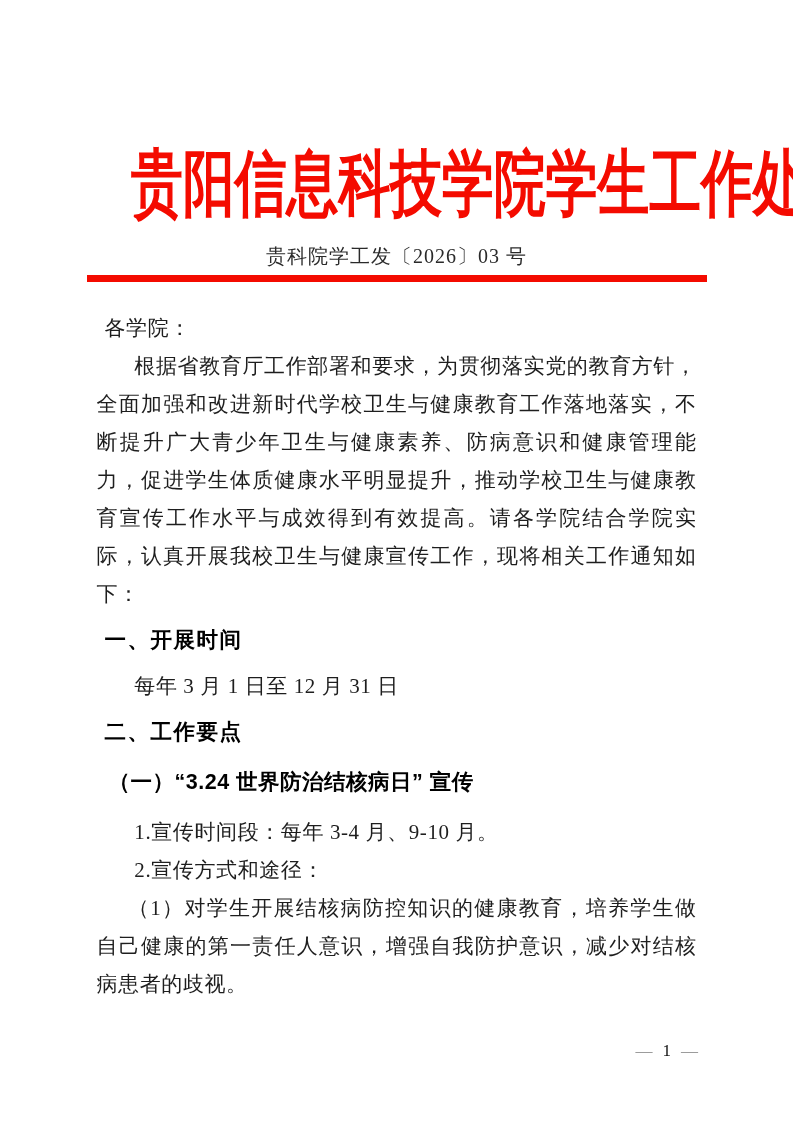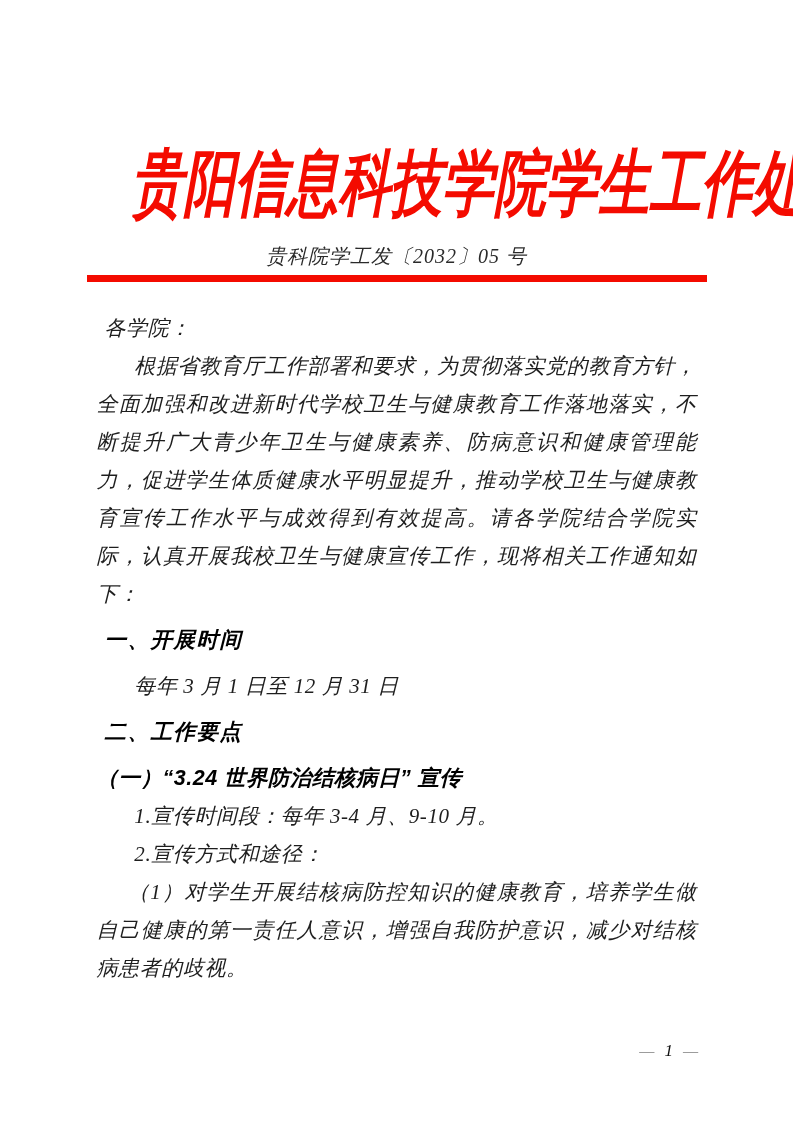--- a/index.html
+++ b/index.html
@@ -8,21 +8,20 @@
     background: #ffffff;
   }
   .page {
     position: relative;
     width: 793px;
     height: 1122px;
     background: #ffffff;
     overflow: hidden;
     font-family: "Liberation Serif", serif;
     color: #1e1e1e;
-    font-style: italic;
   }
   
   .letterhead {
     padding-top: 145px;
     text-align: center;
   }
   .org-title-wrap {
     height: 78px;
     line-height: 78px;
     white-space: nowrap;
@@ -87,21 +86,21 @@
   .h-black {
     margin: 8px;
     font-size: 21.5px;
     line-height: 38px;
     font-weight: bold;
     letter-spacing: 1.5px;
     color: #000000;
     font-family: "Liberation Sans", sans-serif;
   }
   .h-sub {
-    margin: 0;
+    margin: 12px;
     font-size: 21.5px;
     line-height: 38px;
     font-weight: bold;
     letter-spacing: 0.5px;
     color: #000000;
     font-family: "Liberation Sans", sans-serif;
   }
   
   .page-footer {
     position: absolute;
@@ -122,21 +121,21 @@
 </style>
 </head>
 <body>
 
 <div class="page">
 
   <header class="letterhead">
     <div class="org-title-wrap">
       <span class="org-title" style="color: rgb(244, 11, 0);">贵阳信息科技学院学生工作处</span>
     </div>
-    <div class="doc-number">贵科院学工发〔2032〕05 号</div>
+    <div class="doc-number">贵科院学工发〔2026〕03 号</div>
     <div class="red-rule" style="background-color: rgb(244, 11, 0);"></div>
   </header>
 
 
   <main class="content">
     <p class="salutation">各学院：</p>
 
     <p class="para indent">根据省教育厅工作部署和要求，为贯彻落实党的教育方针，全面加强和改进新时代学校卫生与健康教育工作落地落实，不断提升广大青少年卫生与健康素养、防病意识和健康管理能力，促进学生体质健康水平明显提升，推动学校卫生与健康教育宣传工作水平与成效得到有效提高。请各学院结合学院实际，认真开展我校卫生与健康宣传工作，现将相关工作通知如下：</p>
 
     <h2 class="h-black">一、开展时间</h2>

